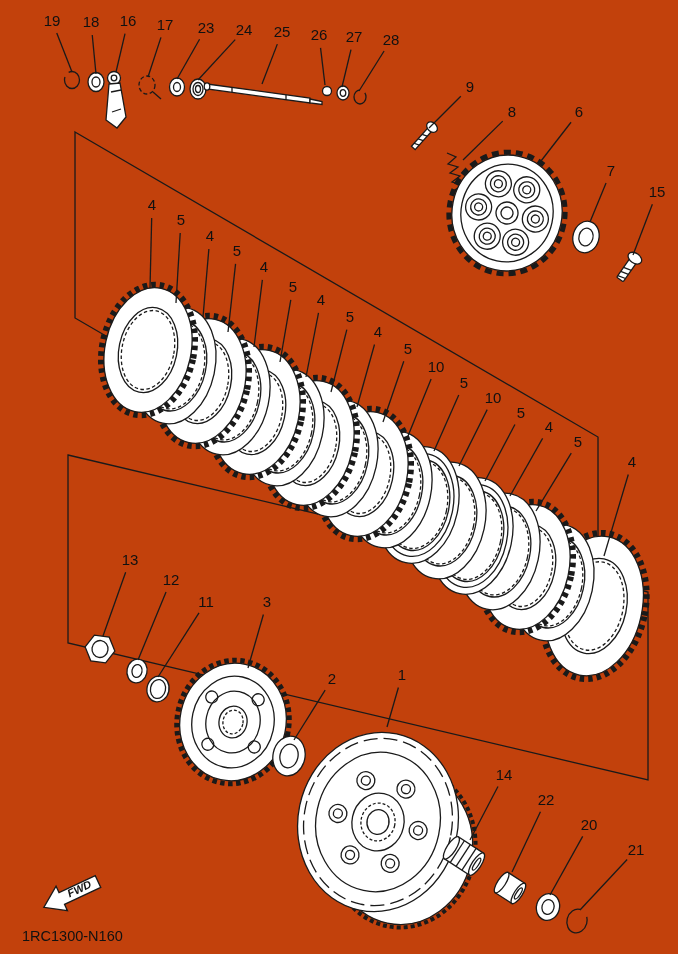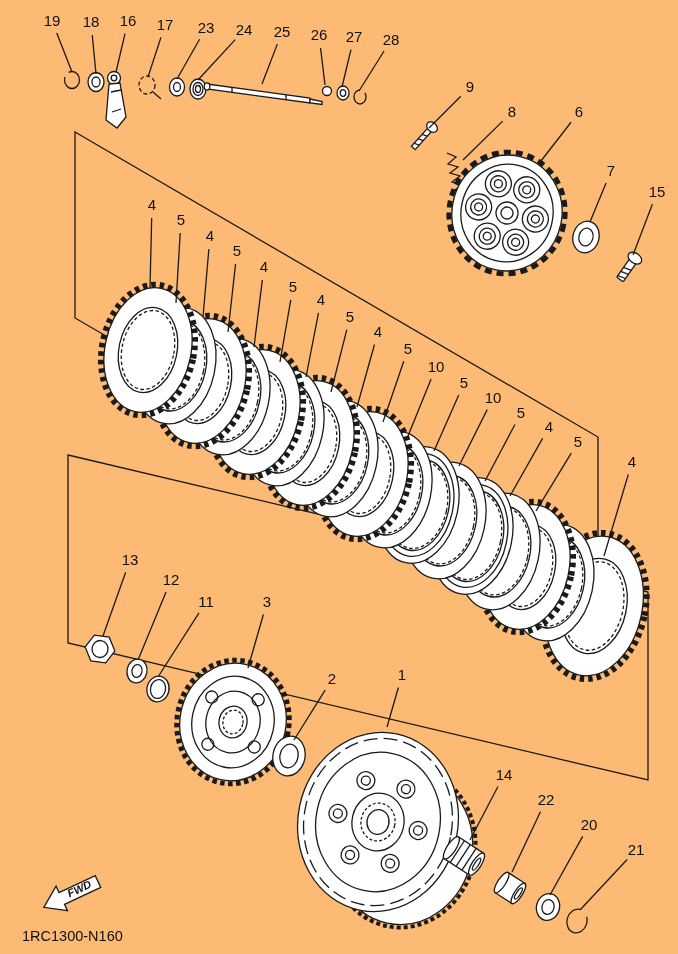--- a/index.html
+++ b/index.html
@@ -1,16 +1,16 @@
 <!DOCTYPE html>
 <html><head>
 <meta charset="utf-8">
 <style>
   html,body{margin:0;padding:0;background:#fff}
-  .page{width:678px;height:954px;position:relative;background:#fdba74;overflow:hidden}
+  .page{width:678px;height:954px;position:relative;background:#c2410c;overflow:hidden}
   svg{display:block}
   .ln{fill:none;stroke:#1a1a1a;stroke-width:1.3}
   .fw{fill:#fff;stroke:#1a1a1a;stroke-width:1.3}
   .teeth{fill:none;stroke:#1a1a1a}
   text{font-family:"Liberation Sans",sans-serif;fill:#111}
   .callout{font-size:15px}
   .code{font-size:14.5px}
   .fwd{font-size:11px;font-weight:bold;font-style:italic}
 </style>
 </head>

